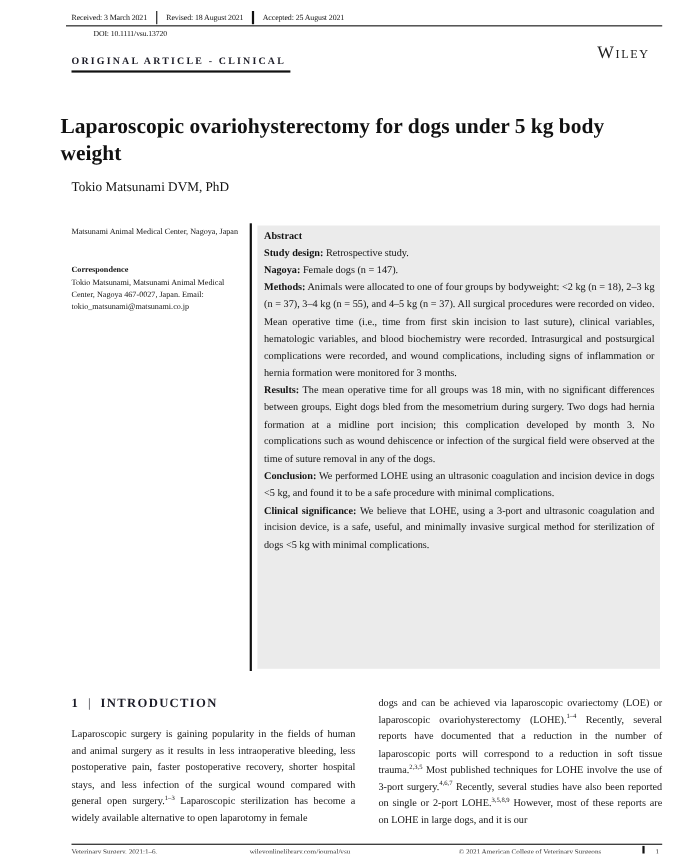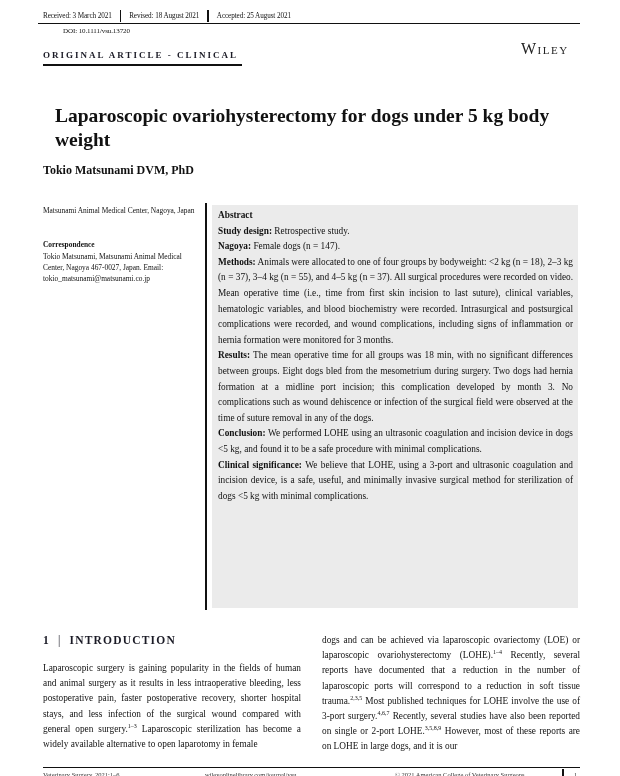--- a/index.html
+++ b/index.html
@@ -1,31 +1,31 @@
 <!DOCTYPE html>
 <html><head>
   <meta charset="utf-8">
   <style>
     html, body { margin:0; padding:0; }
     body {
       width:620px; height:776px; overflow:hidden; position:relative;
       background:#ffffff; color:#111;
       font-family:"Liberation Serif","DejaVu Serif",serif;
     }
-    .abs { position:absolute; }
+    .abs { position:absolute;margin-left:22px; }
     
     .hdr-dates { left:43px; top:10px; font-size:7.2px; display:flex; align-items:center; height:12px; letter-spacing:-0.1px; }
     .hdr-dates .sep { width:1.5px; height:12px; background:#111; margin:0 8px; }
     .hdr-rule { left:38px; top:23px; width:542px; height:1.3px; background:#111; }
     .hdr-doi { left:43px; top:27px; font-size:7px; letter-spacing:-0.1px;padding-left:20px; }
     .section-tag { left:43px; top:50px; font-size:9px; font-weight:bold; letter-spacing:2px; color:#1b1b26; }
     .section-tag-rule { left:43px; top:64px; width:199px; height:2px; background:#111; }
     .wiley { left:521px; top:40px; font-size:16px; letter-spacing:1.5px; color:#222; font-variant:small-caps; }
     .title { left:43px; top:92px; width:520px; font-size:19.5px; font-weight:bold; line-height:24px; color:#111; }
-    .author { left:43px; top:163px; font-size:12px; font-weight:bold; }
+    .author { left:43px; top:163px; font-size:12px; font-weight:normal; }
     
     .affil { left:43px; top:205px; width:160px; font-size:7.4px; line-height:11px; }
     .corr-head { left:43px; top:240px; font-size:7.4px; font-weight:bold; }
     .corr { left:43px; top:251px; width:160px; font-size:7.4px; line-height:11px; }
     
     .abs-bar { left:205px; top:203px; width:1.5px; height:407px; background:#111; }
     .abs-box { left:212px; top:205px; width:366px; height:403px; background:#ebebeb; }
     .abs-inner { left:218px; top:208px; width:355px; font-size:9.3px; line-height:15.6px; text-align:justify; }
     .abs-inner p { margin:0; }
     .abs-inner b { font-weight:bold; }

